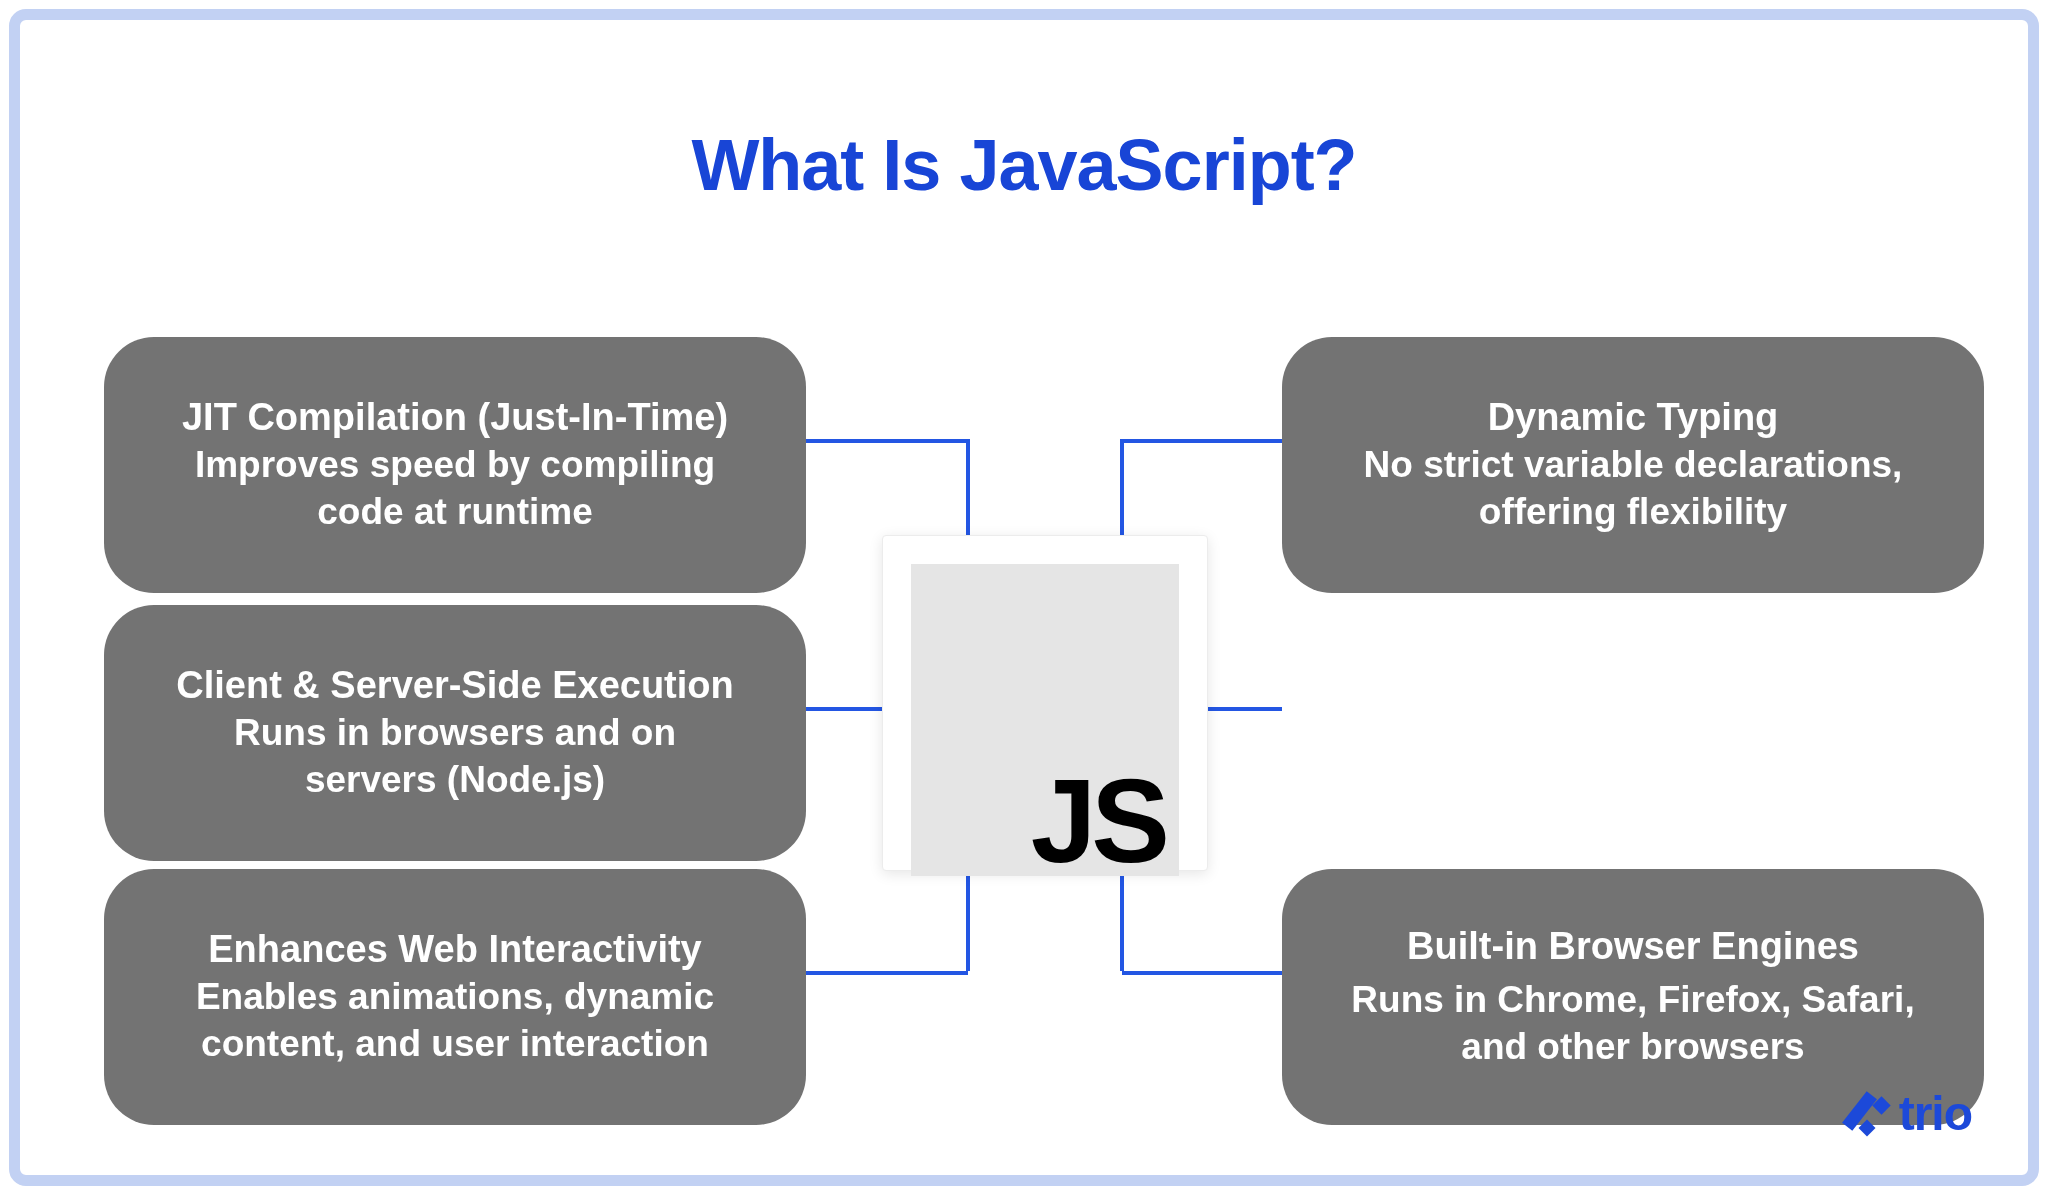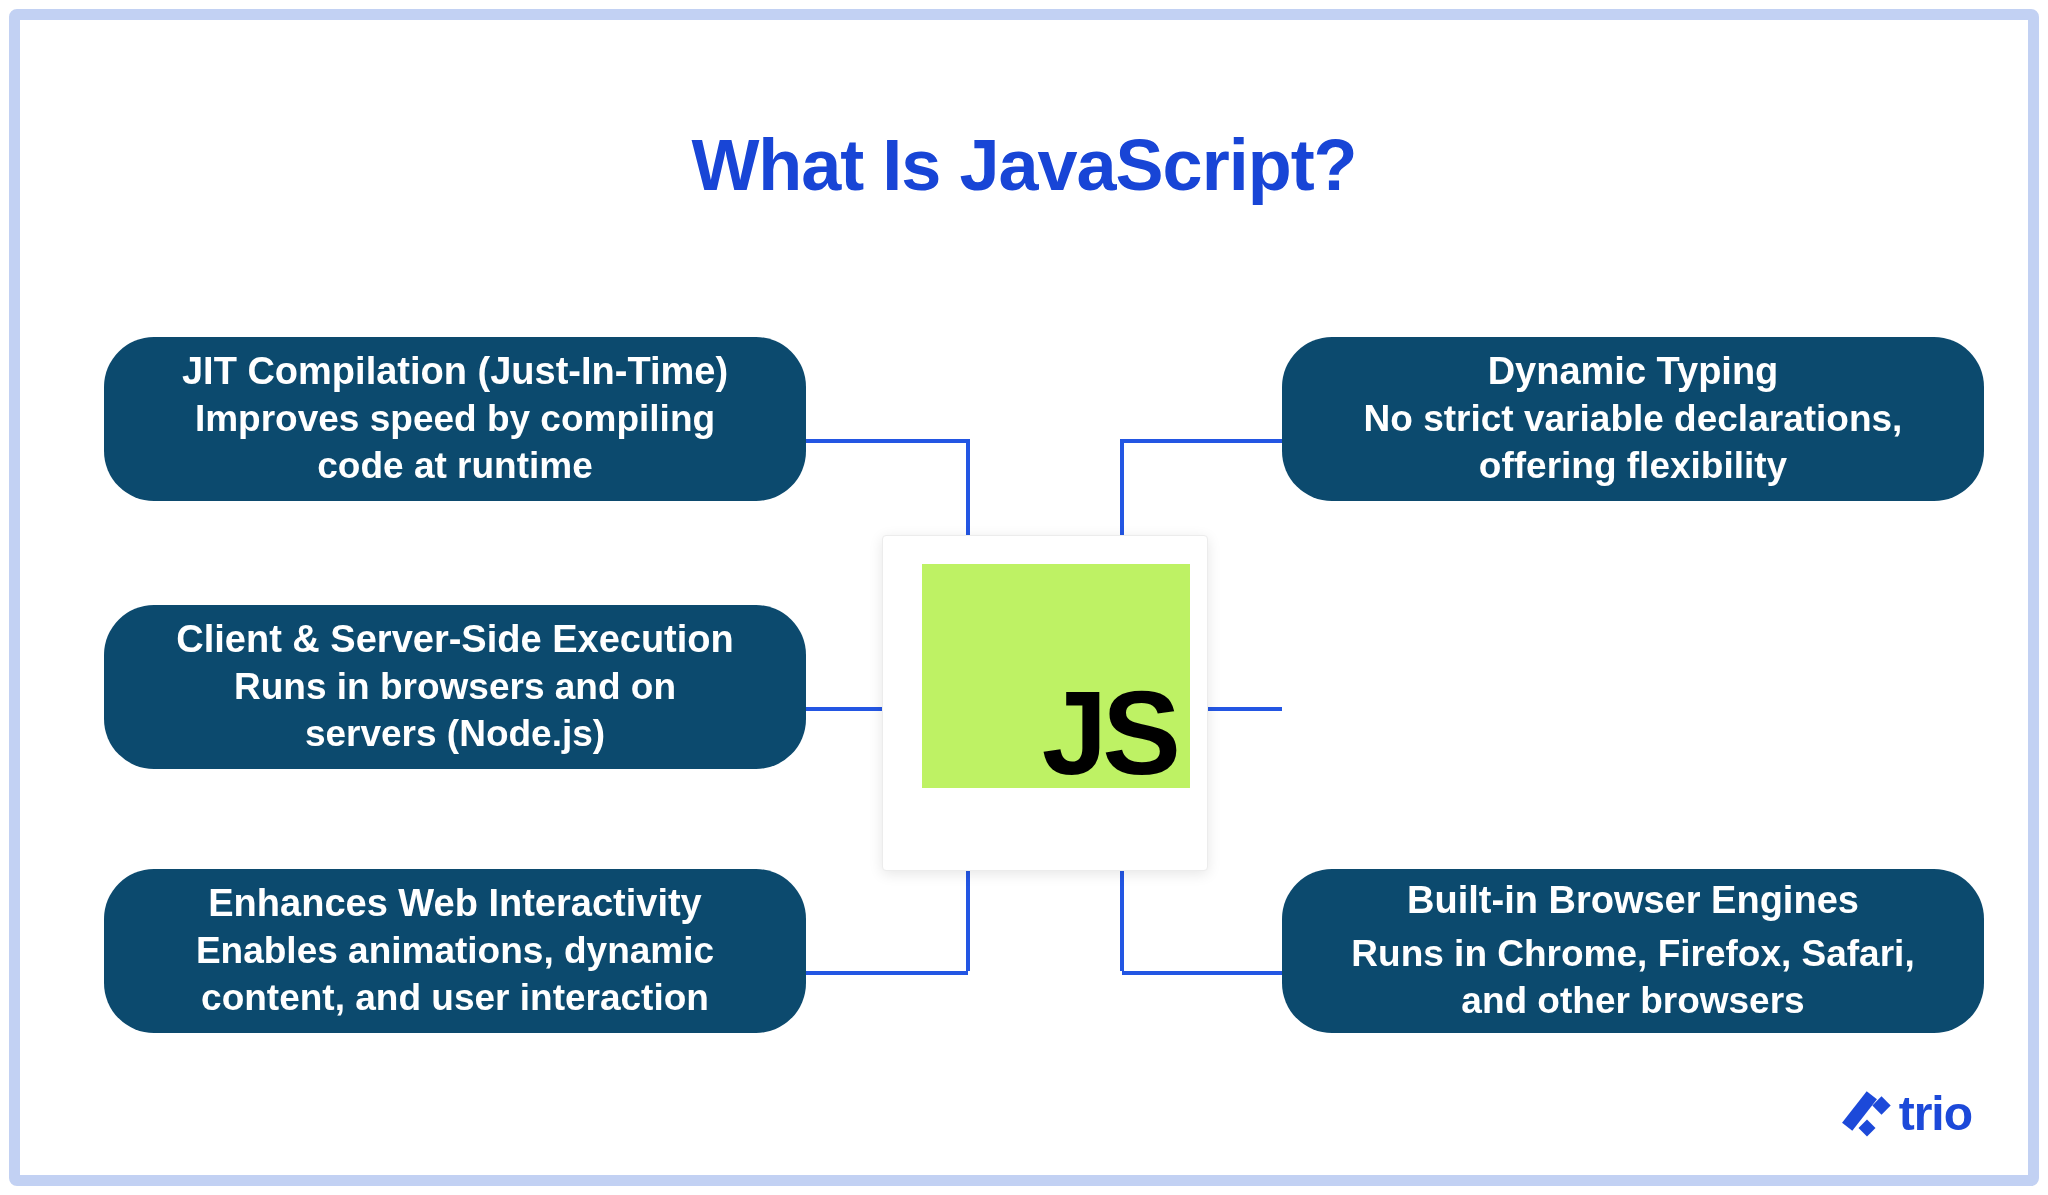--- a/index.html
+++ b/index.html
@@ -3,31 +3,31 @@
 <meta charset="utf-8">
 <style>
   html,body{margin:0;padding:0;background:#ffffff;}
   body{
     width:2048px;height:1195px;position:relative;overflow:hidden;
     font-family:"Liberation Sans",sans-serif;
     -webkit-font-smoothing:antialiased;
   }
   .frame{
     position:absolute;left:9px;top:9px;right:9px;bottom:9px;
-    border:11px solid #c2d1f3;border-radius:8px;background:#ffffff;
+    border:11px solid #c2d1f3;border-radius:17px;background:#ffffff;
   }
   .title{
     position:absolute;left:0;right:0;top:104px;
     text-align:center;font-size:72px;font-weight:700;
     color:#1845d6;letter-spacing:-1px;margin:0;
   }
   
   .box{
-    position:absolute;width:702px;height:164px;border-radius:50px;
-    background:#0c4a6e;color:#ffffff;
+    position:absolute;width:702px;height:256px;border-radius:50px;
+    background:#737373;color:#ffffff;
     display:flex;flex-direction:column;align-items:center;justify-content:center;
     text-align:center;padding:0 40px;box-sizing:border-box;
   }
   .box-heading{font-size:38px;font-weight:700;line-height:1.26;white-space:nowrap;}
   .heading-suffix{font-size:29px;font-weight:700;}
   .heading-suffix:empty{display:none;}
   .heading-suffix::before{content:" ";}
   .box-body{font-size:37px;font-weight:700;line-height:1.27;white-space:pre-line;}
   .pos-tl{left:84px;top:317px;}
   .pos-ml{left:84px;top:585px;}
@@ -49,22 +49,22 @@
   .l-v3R{left:1100px;top:849px;height:102px;}
   .l-h3L{left:786px;top:951px;width:162px;}
   .l-h3R{left:1102px;top:951px;width:160px;}
   
   .js-card{
     position:absolute;left:862px;top:515px;width:324px;height:334px;
     background:#ffffff;border:1px solid #ececec;border-radius:4px;
     box-shadow:0 3px 14px rgba(0,0,0,0.10);
   }
   .js-square{
-    position:absolute;left:39px;top:28px;width:268px;height:224px;
-    background:#bef264;
+    position:absolute;left:28px;top:28px;width:268px;height:312px;
+    background:#e5e5e5;
   }
   .js-text{
     position:absolute;right:14px;bottom:6px;
     font-size:118px;font-weight:700;line-height:0.82;
     letter-spacing:-5px;color:#000000;
   }
   
   .brand{
     position:absolute;right:56px;bottom:36px;
     display:flex;align-items:center;gap:10px;margin-top:48px;

